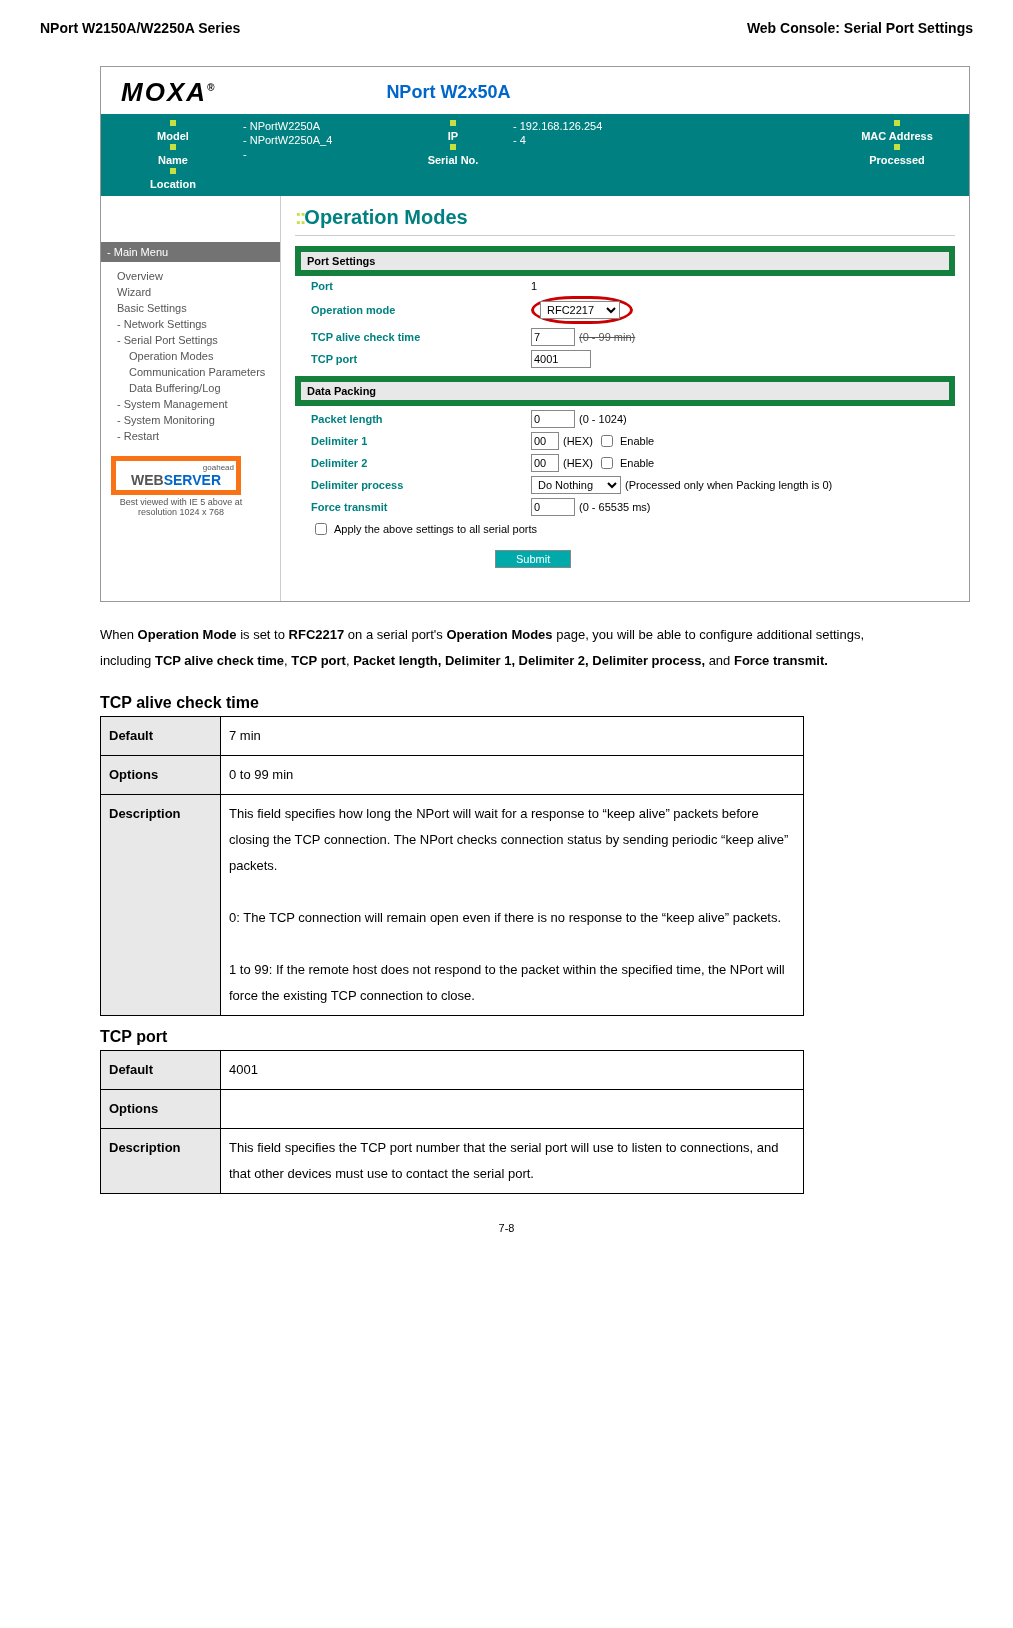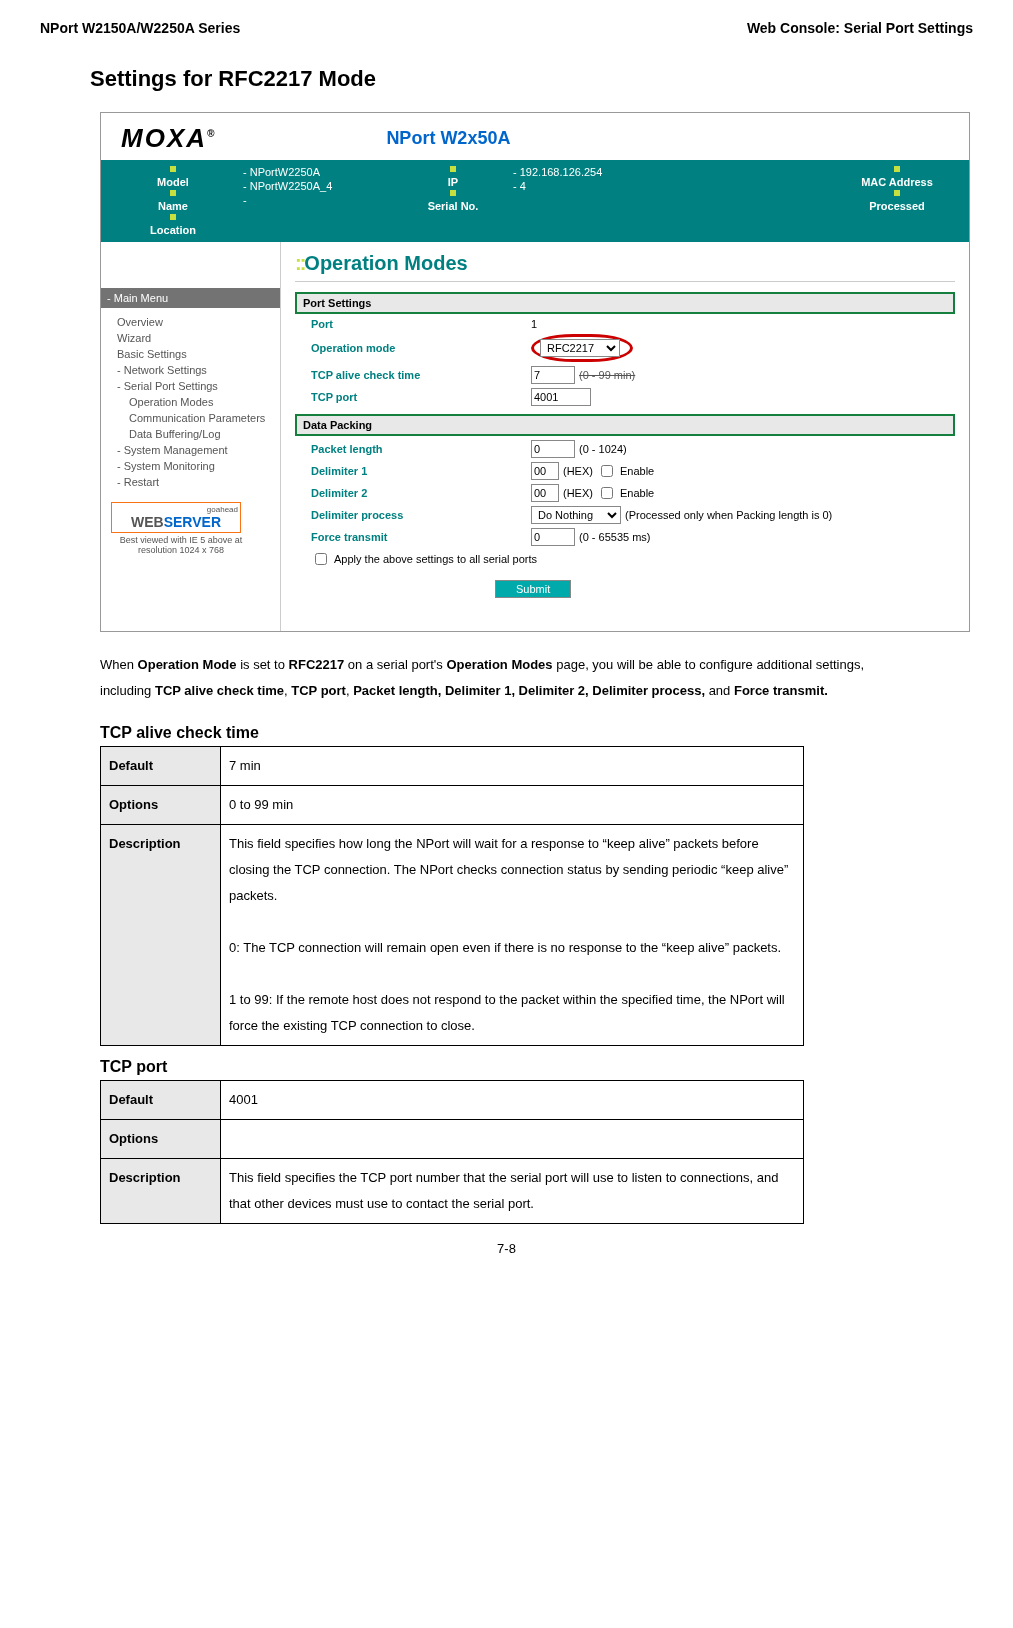--- a/index.html
+++ b/index.html
@@ -77,31 +77,31 @@
   }
   .ss-side .mhead {
     background: #737373;
     color: #fff;
     padding: 4px 6px;
     margin: 6px 0 6px -10px;
     font-size: 11px;
   }
   .ss-side div.mi { padding: 2px 0 2px 6px; }
   .ss-side div.mi.sub { padding-left: 18px; }
-  .ws-logo { margin-top: 12px; border: 1px solid #f97316; padding: 2px; text-align: center; font-size: 10px; width: 130px; }
+  .ws-logo { margin-top: 12px; border: 5px solid #f97316; padding: 2px; text-align: center; font-size: 10px; width: 130px; }
   .ws-logo .web { font-weight: bold; font-size: 14px; }
   .ws-logo .srv { color: #0066cc; font-weight: bold; font-size: 14px; }
   .ws-note { font-size: 9px; text-align: center; width: 140px; margin-top: 2px; }
   .ss-main { flex: 1; padding: 10px 14px 20px 14px; }
   .op-title { color: #008080; font-size: 20px; font-weight: bold; margin-bottom: 6px; }
   .op-title .dots { color: #c6e040; letter-spacing: -2px; }
   .hr { height: 1px; background: #ccc; margin-bottom: 10px; }
   .grp-header {
     background: #e8e8e8;
-    border: 2px solid #15803d;
+    border: 6px solid #15803d;
     padding: 3px 6px;
     font-weight: bold;
     font-size: 11px;
     margin: 6px 0 2px 0;
   }
   .frow { display: flex; align-items: center; padding: 2px 16px; font-size: 11px; }
   .flab { width: 220px; color: #008080; font-weight: bold; }
   .fval { display: flex; align-items: center; gap: 4px; }
   .circled {
     border: 3px solid #c00;
@@ -154,37 +154,36 @@
     text-align: left;
     line-height: 2;
   }
   table.param td.lbl {
     background: #e8e8e8;
     font-weight: bold;
     width: 120px;
   }
   .pnum {
     position: absolute;
-    bottom: 20px;
+    bottom: 12px;
     left: 0;
     width: 100%;
     text-align: center;
-    font-size: 13px;
+    font-size: 11px;
   }
 </style>
 </head>
 <body>
 
 <div class="page">
   <div class="header-row">
     <span>NPort W2150A/W2250A Series</span>
     <span>Web Console: Serial Port Settings</span>
   </div>
 
-  <h2 class="section-title">Settings for RFC2217 Mode</h2>
 
   <div class="screenshot">
     <div class="ss-top">
       <span class="moxa-logo"><span>MOXA</span><sup>®</sup></span>
       <span class="device-title">NPort W2x50A</span>
     </div>
     <div class="infobar">
       <div class="info-col" style="width:120px;">
         <div class="info-row">
             <span class="sq"></span>

